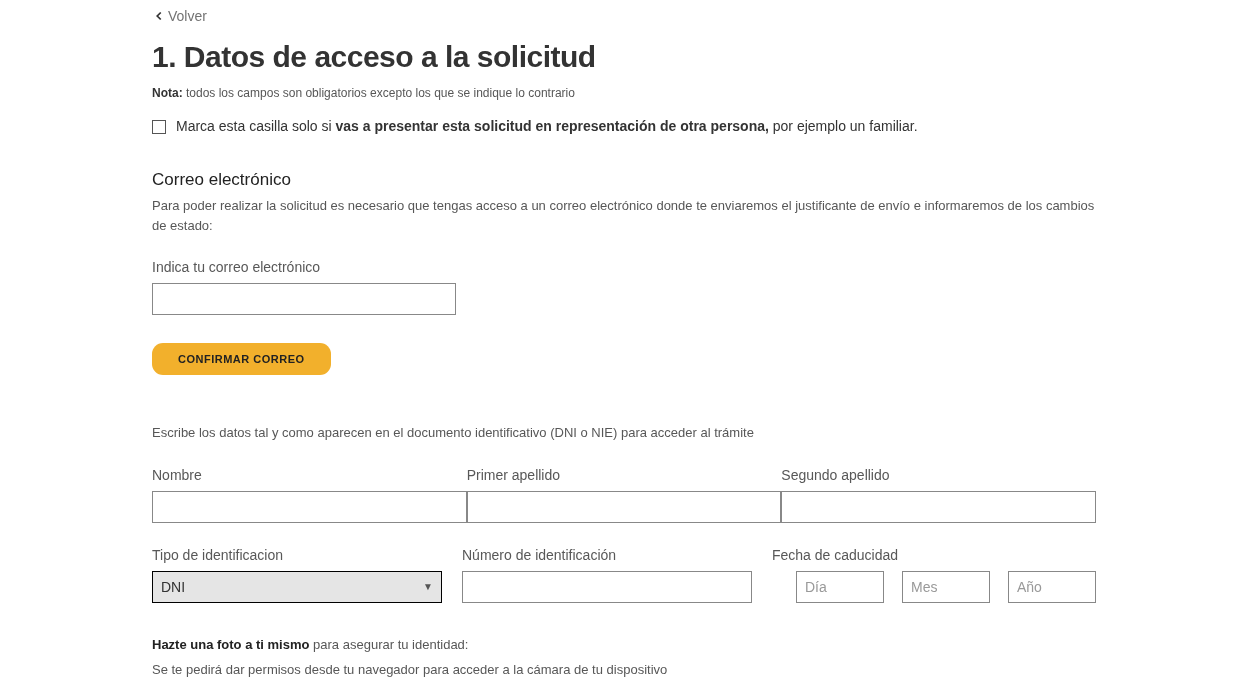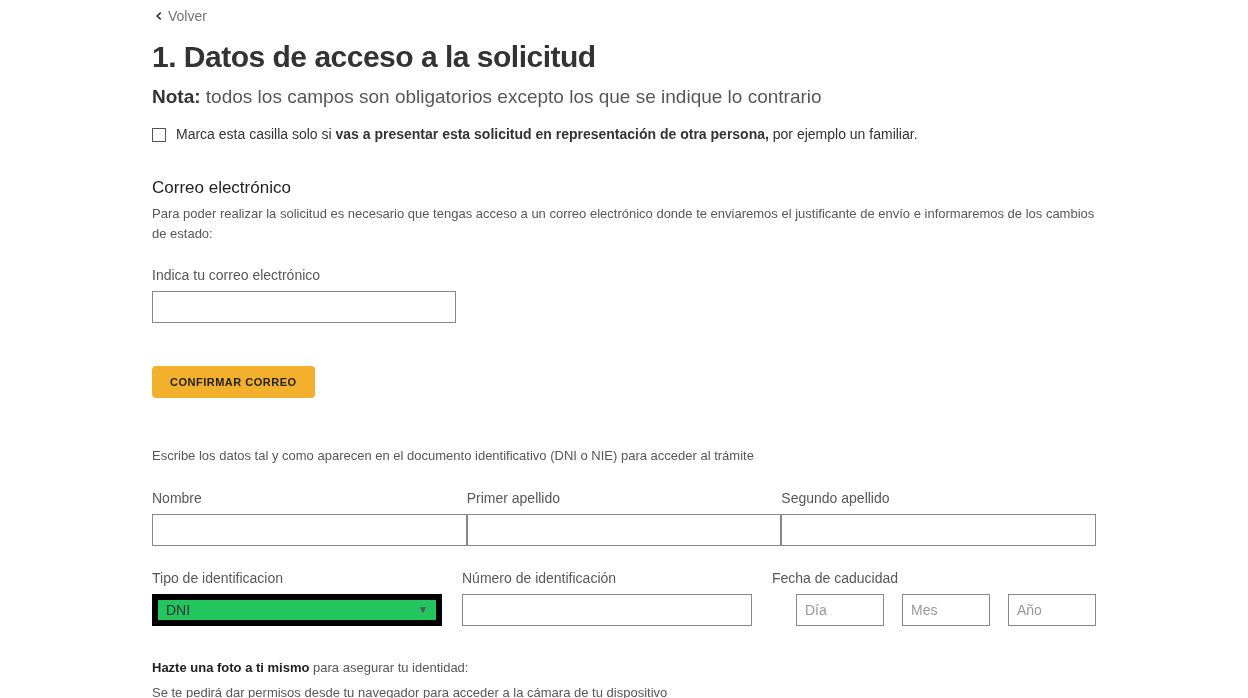--- a/index.html
+++ b/index.html
@@ -33,21 +33,21 @@
       margin-right: 2px;
     }
     h1.page-title {
       font-size: 30px;
       font-weight: 700;
       color: #333;
       margin-bottom: 12px;
       letter-spacing: -0.5px;
     }
     .note-line {
-      font-size: 19px;
+      font-size: 12px;
       color: #575757;
       margin-bottom: 18px;
     }
     .note-line strong {
       color: #333;
     }
     .checkbox-row {
       display: flex;
       align-items: flex-end;
       gap: 10px;
@@ -83,30 +83,30 @@
     }
     .text-input {
       width: 304px;
       height: 32px;
       border: 1px solid #888;
       padding: 4px 8px;
       font-size: 14px;
       background: #fff;
     }
     .btn-confirm {
-      margin-top: 43px;
+      margin-top: 28px;
       background: #f2b02c;
       border: none;
-      padding: 10px 18px;
+      padding: 10px 26px;
       font-size: 11px;
       font-weight: 700;
       letter-spacing: 0.5px;
       color: #222;
       cursor: pointer;
-      border-radius: 4px;
+      border-radius: 11px;
     }
     .grid-3 {
       display: flex;
       margin-bottom: 24px;
     }
     .grid-3 > div {
       flex: 1;
     }
     .wide-input {
       width: 100%;
@@ -122,24 +122,24 @@
     }
     .col {
       flex: 1;
     }
     .select-wrap {
       position: relative;
     }
     .select-input {
       width: 100%;
       height: 32px;
-      border: 6px solid #000000;
-      padding: 4px 8px;
-      font-size: 14px;
-      background: #22c55e;
+      border: 1px solid #000000;
+      padding: 4px 8px;
+      font-size: 14px;
+      background: #e5e5e5;
       display: flex;
       align-items: center;
       justify-content: space-between;
       cursor: pointer;
     }
     .select-caret {
       font-size: 10px;
       color: #555;
     }
     .date-group {

